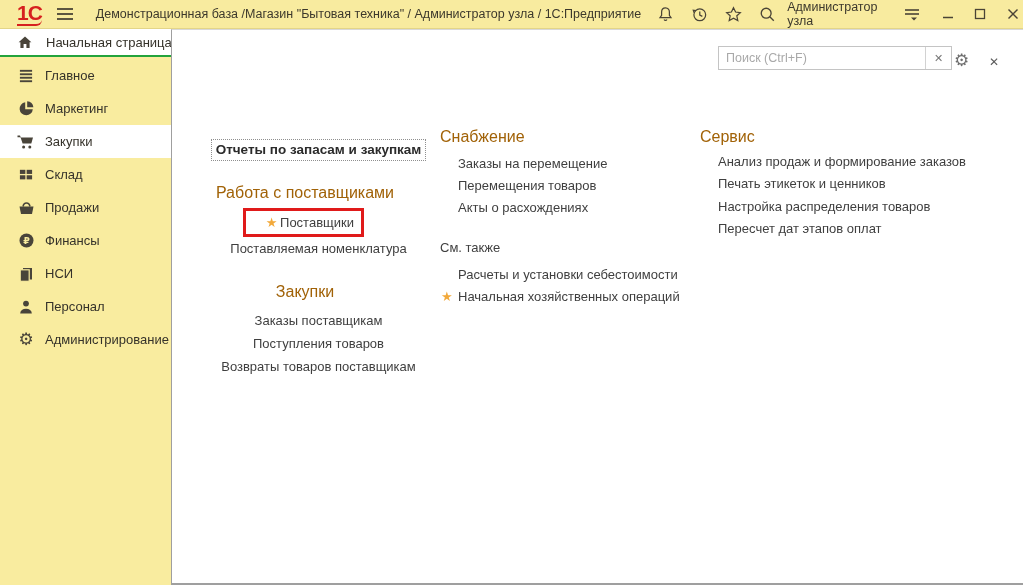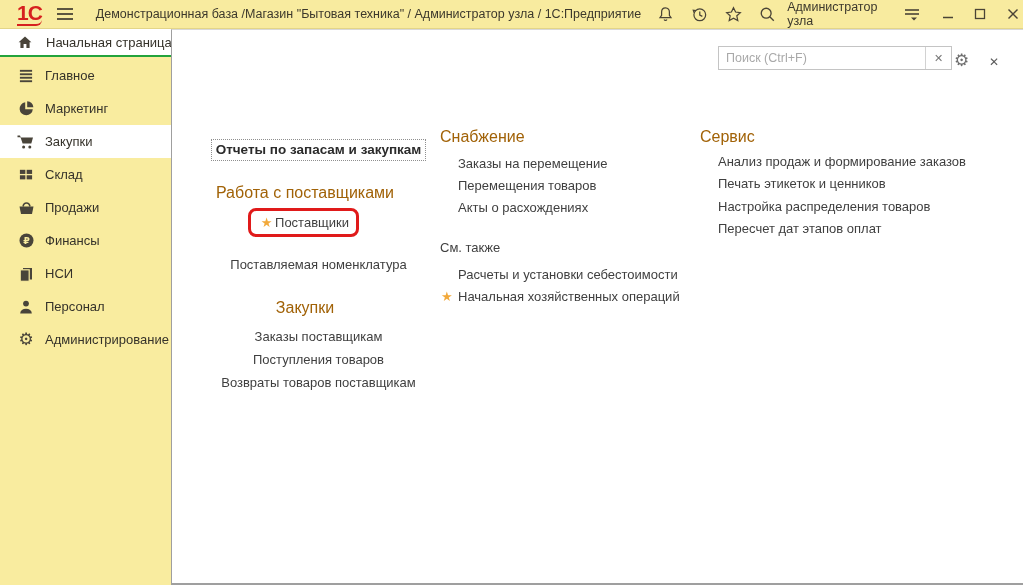--- a/index.html
+++ b/index.html
@@ -94,28 +94,28 @@
     display:block;font-size:13px;color:#3f3f3f;cursor:pointer;line-height:16px;
     text-decoration:none;
   }
   .ind27{padding-left:27px;}
   .ind18{padding-left:18px;}
   .star{
     display:inline-block;width:17px;color:#f2a93b;font-size:13px;cursor:pointer;
   }
   .hl-wrap{margin-left:-3px;}
   .hl-box{
-    display:inline-block;border:3px solid #e01a1a;border-radius:8px;
-    padding:2px 7px 3px 7px;
+    display:inline-block;border:3px solid #e01a1a;border-radius:0;
+    padding:2px 7px 3px 17px;
   }
   .hl-box .cmd{display:inline;}
   
   .col1 .m-sec1{margin-top:23px;}
   .col1 .hl-wrap{margin-top:7px;}
-  .col1 .m-l2{margin-top:20px;}
+  .col1 .m-l2{margin-top:4px;}
   .col1 .m-sec2{margin-top:26px;}
   .col1 .m-l3{margin-top:13px;}
   .col1 .m-l4{margin-top:7px;}
   .col1 .m-l5{margin-top:7px;}
   .col2 .m-l1{margin-top:11px;}
   .col2 .m-l2{margin-top:6px;}
   .col2 .m-l3{margin-top:6px;}
   .col2 .see-also{margin-top:24px;}
   .col2 .m-l4{margin-top:11px;}
   .col2 .m-l5{margin-top:6px;}

